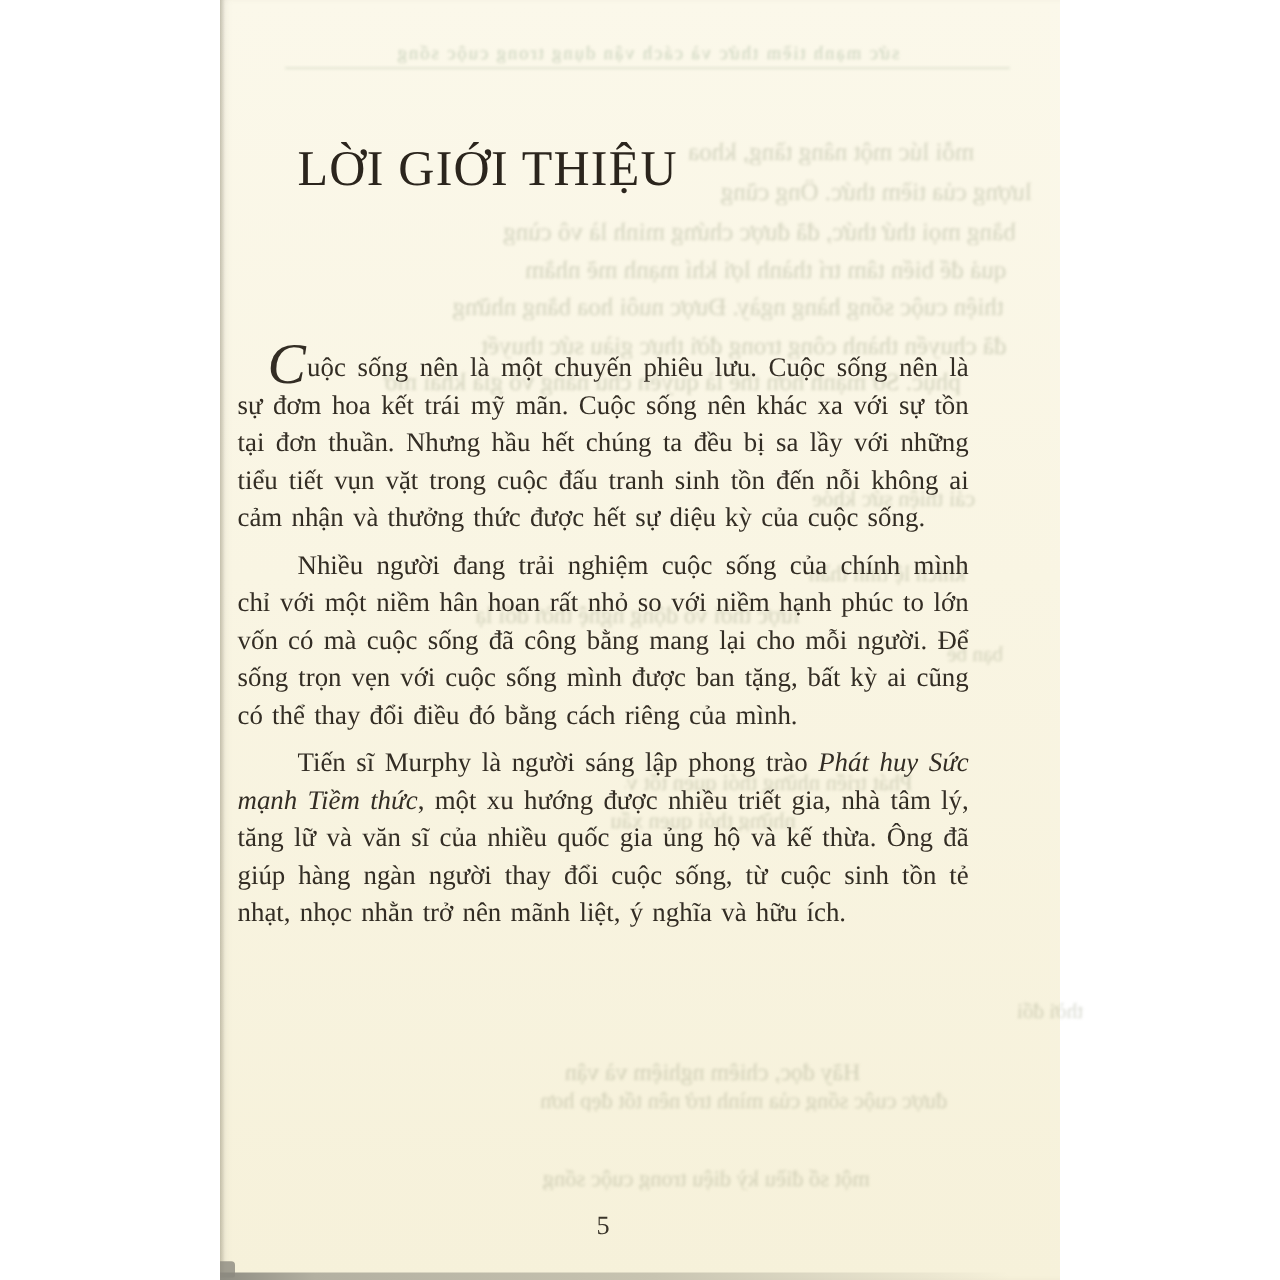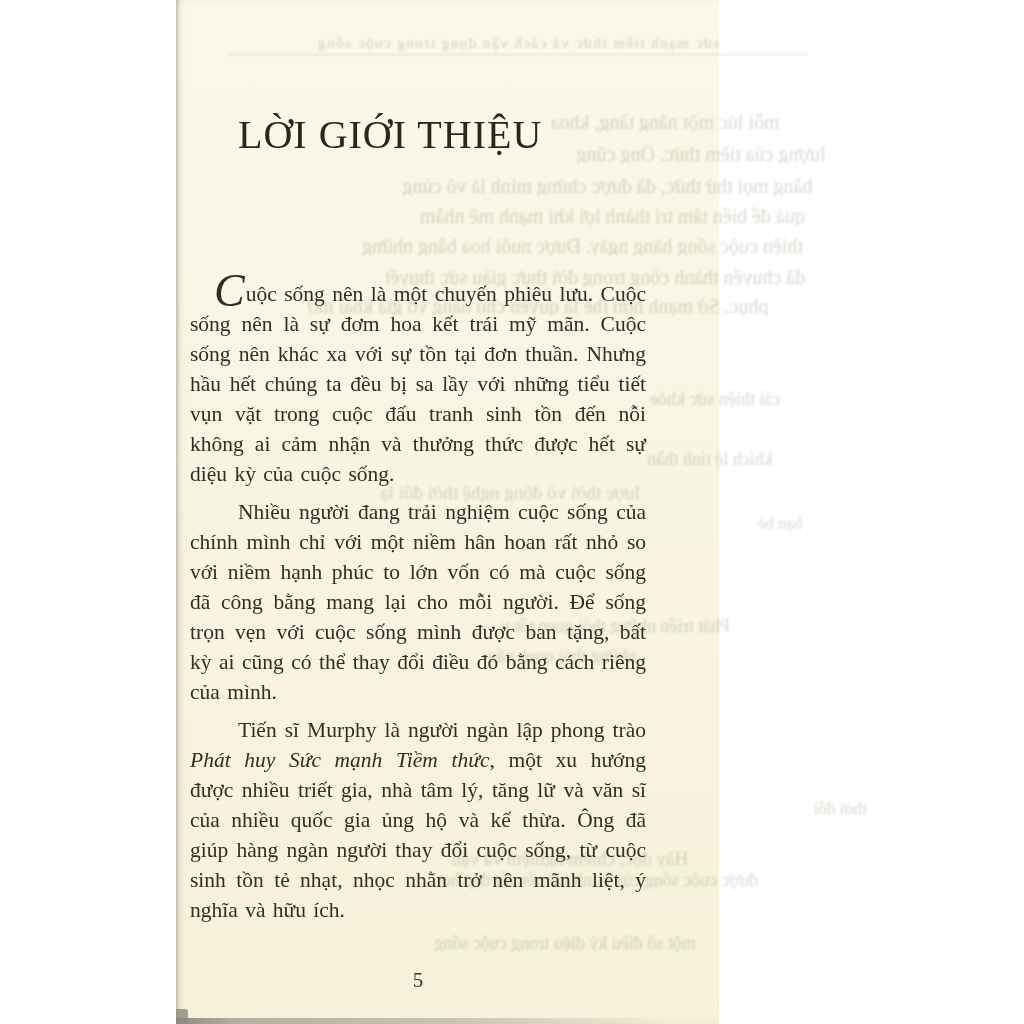--- a/index.html
+++ b/index.html
@@ -1,21 +1,21 @@
 <!DOCTYPE html>
 <html><head>
 <meta charset="utf-8">
 <style>
   html,body{margin:0;padding:0;}
   body{
     width:1024px;height:1024px;background:#ffffff;position:relative;
     font-family:"Liberation Serif","DejaVu Serif",serif;overflow:hidden;
   }
   .page{
-    position:absolute;left:176px;top:0;width:543px;height:1024px;
+    position:absolute;left:176px;top:0;width:672px;height:1024px;
     background:linear-gradient(180deg,#fbf8ea 0%,#f9f5e3 45%,#f6f1da 100%);
     box-shadow:inset 6px 0 8px -5px rgba(120,115,95,0.35);
   }
   .page-edge-left{
     position:absolute;left:0;top:0;width:4px;height:100%;
     background:linear-gradient(90deg,rgba(150,145,125,0.35),rgba(150,145,125,0));
   }
   .page-edge-bottom{
     position:absolute;left:0;bottom:0;height:6px;right:40px;
     background:linear-gradient(90deg,#8f8d83 0%,#b3b0a1 12%,#c8c4b1 55%,rgba(200,196,178,0) 100%);
@@ -86,21 +86,21 @@
       <span class="bleed-line" style="left: 224px; top: 934px; width: 330px; font-size: 18px;">một số điều kỳ diệu trong cuộc sống</span>
     </div>
 
   <div class="content">
     <h1 class="title">LỜI GIỚI THIỆU</h1>
 
     <p class="p1"><span class="dropcap">C</span><span>uộc sống nên là một chuyến phiêu lưu. Cuộc sống nên là sự đơm hoa kết trái mỹ mãn. Cuộc sống nên khác xa với sự tồn tại đơn thuần. Nhưng hầu hết chúng ta đều bị sa lầy với những tiểu tiết vụn vặt trong cuộc đấu tranh sinh tồn đến nỗi không ai cảm nhận và thưởng thức được hết sự diệu kỳ của cuộc sống.</span></p>
 
     <p class="p2">Nhiều người đang trải nghiệm cuộc sống của chính mình chỉ với một niềm hân hoan rất nhỏ so với niềm hạnh phúc to lớn vốn có mà cuộc sống đã công bằng mang lại cho mỗi người. Để sống trọn vẹn với cuộc sống mình được ban tặng, bất kỳ ai cũng có thể thay đổi điều đó bằng cách riêng của mình.</p>
 
-    <p class="p3"><span>Tiến sĩ Murphy là người ngàn lập phong trào </span><span class="em">Phát huy Sức mạnh Tiềm thức</span><span>, một xu hướng được nhiều triết gia, nhà tâm lý, tăng lữ và văn sĩ của nhiều quốc gia ủng hộ và kế thừa. Ông đã giúp hàng ngàn người thay đổi cuộc sống, từ cuộc sinh tồn tẻ nhạt, nhọc nhằn trở nên mãnh liệt, ý nghĩa và hữu ích.</span></p>
+    <p class="p3"><span>Tiến sĩ Murphy là người sáng lập phong trào </span><span class="em">Phát huy Sức mạnh Tiềm thức</span><span>, một xu hướng được nhiều triết gia, nhà tâm lý, tăng lữ và văn sĩ của nhiều quốc gia ủng hộ và kế thừa. Ông đã giúp hàng ngàn người thay đổi cuộc sống, từ cuộc sinh tồn tẻ nhạt, nhọc nhằn trở nên mãnh liệt, ý nghĩa và hữu ích.</span></p>
 
   </div>
 
   <div class="page-number">5</div>
 
   <div class="page-edge-bottom"></div>
   <div class="corner-mark"></div>
 </div>
 
 </body></html>

